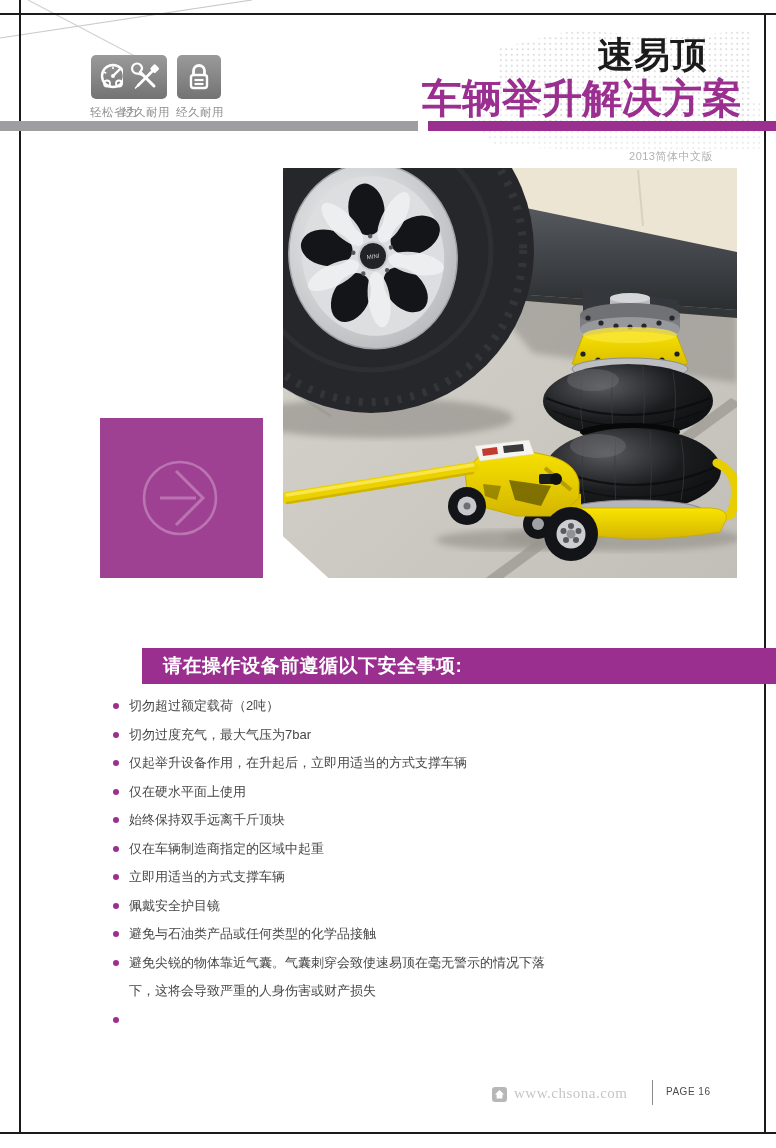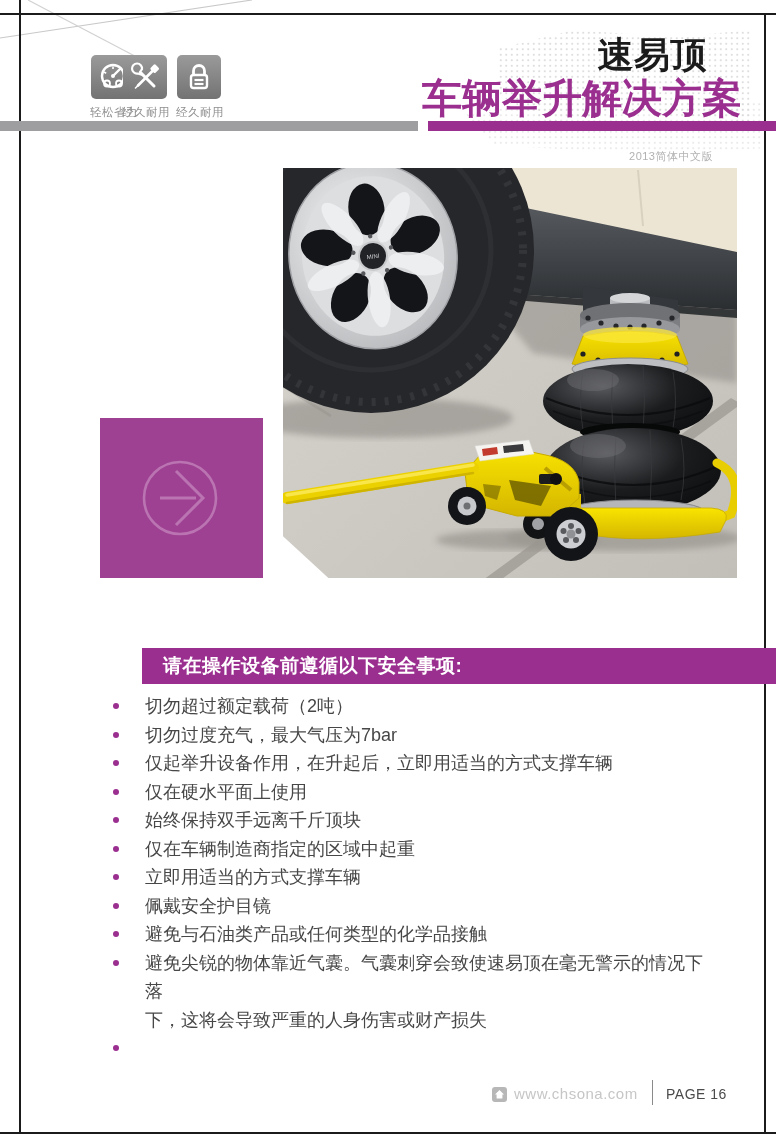--- a/index.html
+++ b/index.html
@@ -38,31 +38,31 @@
   .photo{position:absolute;left:283px;top:168px;width:454px;height:410px;
          clip-path:polygon(0 0,100% 0,100% 100%,10% 100%,0 89.8%);}
   
   .arrow-tile{position:absolute;left:100px;top:418px;width:163px;height:160px;background:#9e4192;
               display:flex;align-items:center;justify-content:center;cursor:pointer;}
   
   .banner{position:absolute;left:98px;top:648px;width:704px;height:36px;background:#9b2f90;
           color:#ffffff;font-size:19px;font-weight:bold;line-height:36px;padding-left:21px;
           box-sizing:border-box;letter-spacing:.5px;margin-left:44px;}
   .safety-list{position:absolute;left:113px;top:692px;width:600px;margin:0;padding:0;list-style:none;}
-  .safety-list li{display:flex;align-items:flex-start;font-size:18px;line-height:28.5px;color:#474747;gap:16px;}
+  .safety-list li{display:flex;align-items:flex-start;font-size:13px;line-height:28.5px;color:#474747;}
   .safety-list .dot{flex:0 0 16px;color:#9b2f90;}
   .safety-list .dot::before{content:"";display:block;width:6px;height:6px;border-radius:50%;
                             background:#9b2f90;margin-top:11px;}
   .safety-list .txt{white-space:pre-line;max-width:566px;}
   
   .footer{position:absolute;left:0;top:1080px;width:740px;height:28px;}
   .home{position:absolute;left:492px;top:7px;width:15px;height:15px;}
-  .site{position:absolute;left:514px;top:5px;font-size:15px;color:#c6c6c6;letter-spacing:.5px;}
+  .site{position:absolute;left:514px;top:5px;font-size:15px;color:#c6c6c6;letter-spacing:.5px;font-family:Liberation Serif, serif;}
   .fdiv{position:absolute;left:652px;top:0;width:1px;height:25px;background:#8a8a8a;}
-  .pageno{position:absolute;left:666px;top:6px;font-size:14px;color:#4b4b4b;letter-spacing:.5px;}
+  .pageno{position:absolute;left:666px;top:6px;font-size:10px;color:#4b4b4b;letter-spacing:.5px;}
 </style>
 </head>
 <body>
 
 <div class="page">
 
   <svg class="diag" viewBox="0 0 270 70">
     <line x1="0" y1="38" x2="252" y2="0" stroke="#c9c9c9" stroke-width="1.2"></line>
     <line x1="28" y1="0" x2="150" y2="64" stroke="#d2d2d2" stroke-width="1.2"></line>
   </svg>

